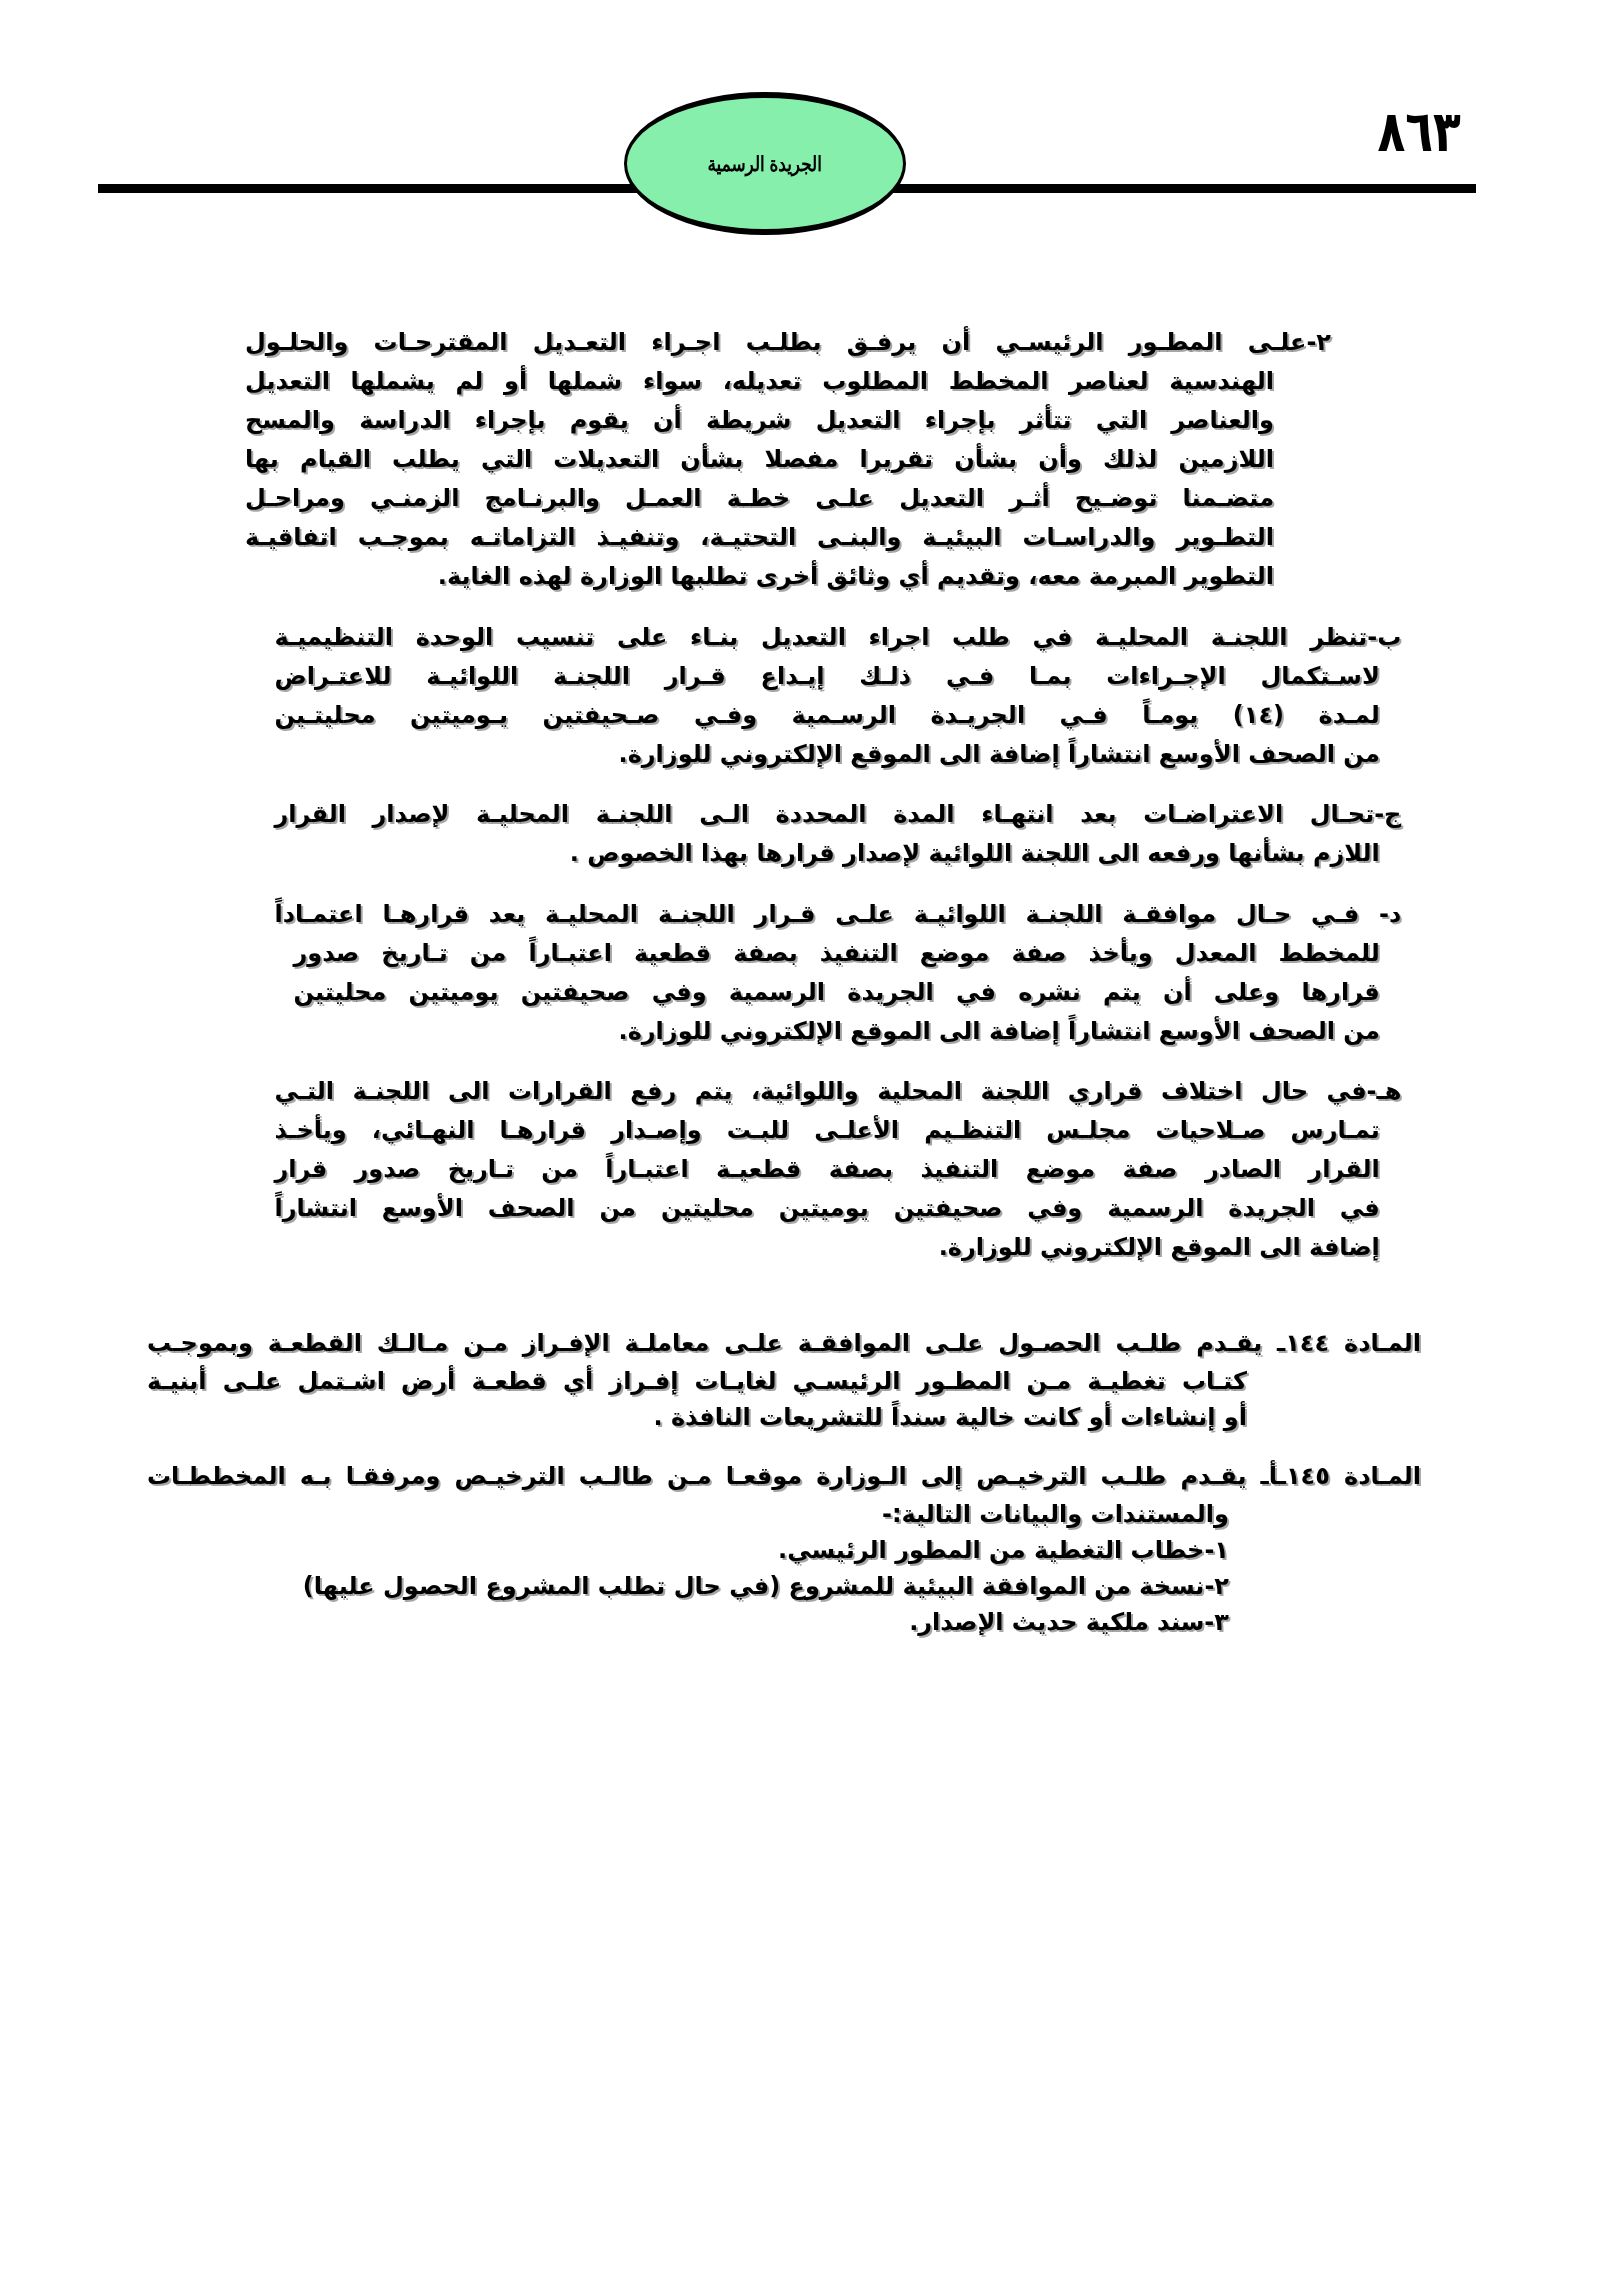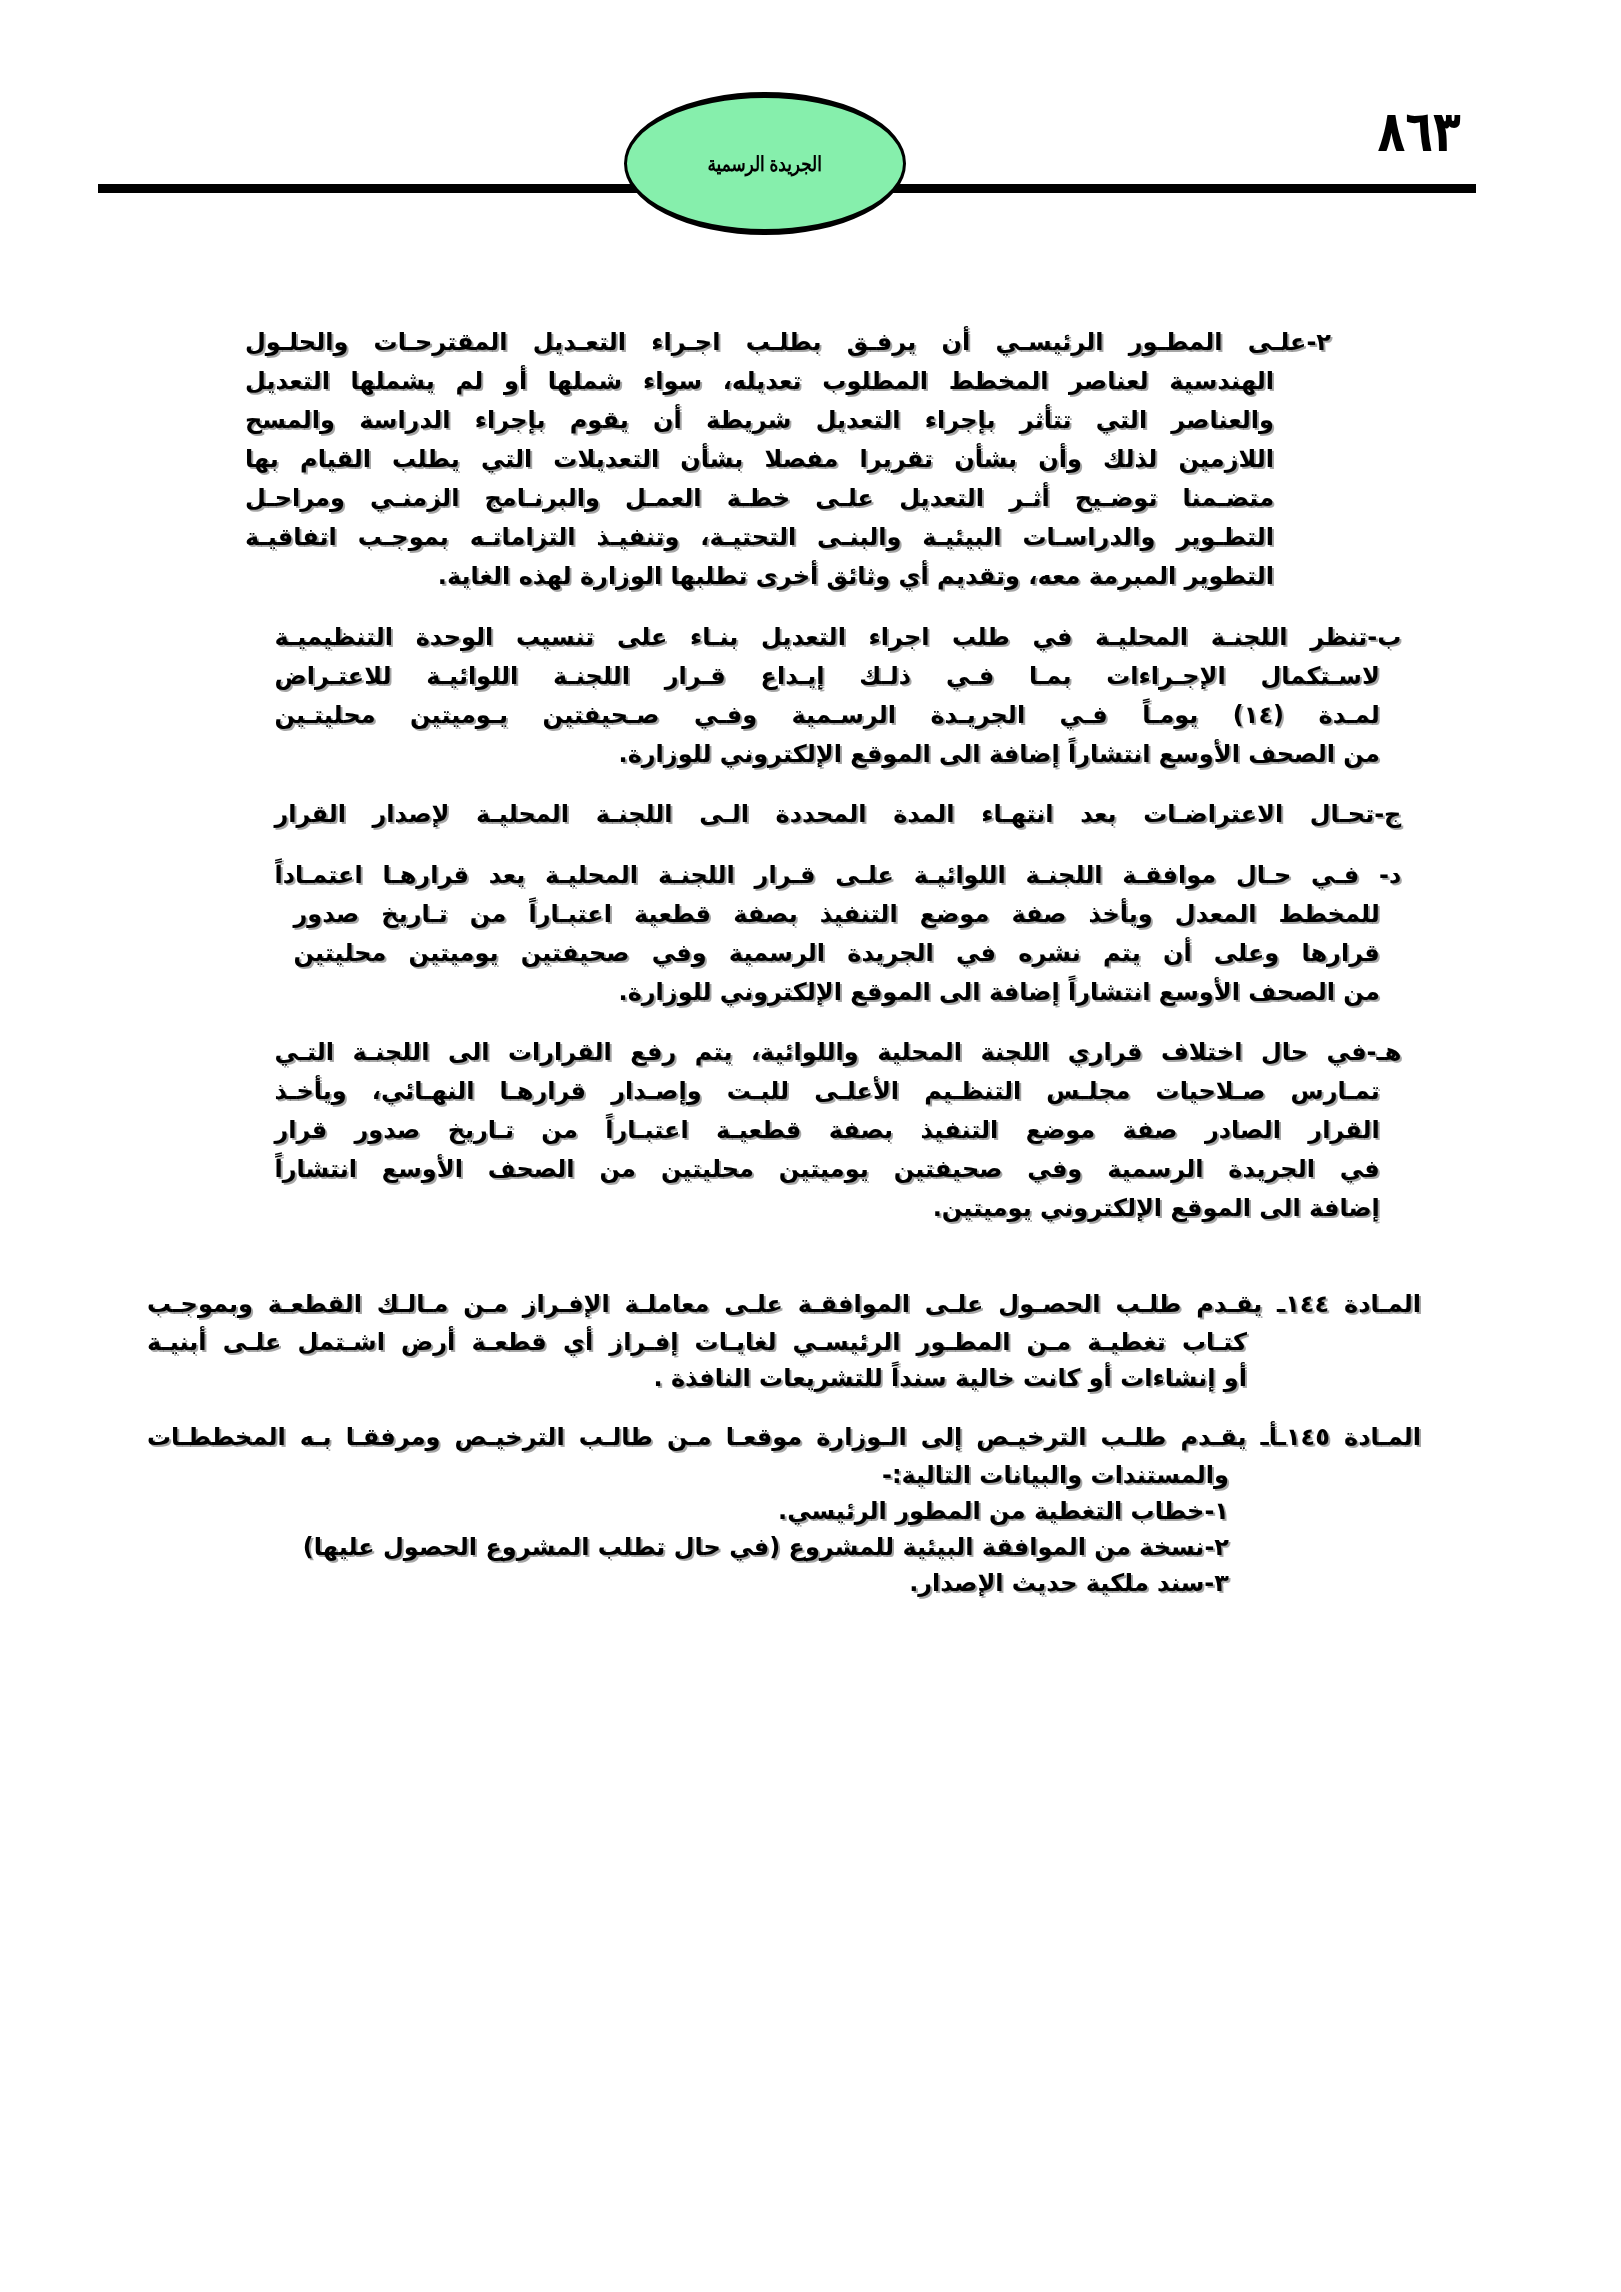--- a/index.html
+++ b/index.html
@@ -154,38 +154,41 @@
     <span class="line" style="display: block;">ب-تنظر اللجنـة المحليـة في طلب اجراء التعديل بنـاء على تنسيب الوحدة التنظيميـة</span>
     <div class="cont" style="margin-right:21.6px;">
       <span class="line" style="display: block;">لاسـتكمال الإجـراءات بمـا فـي ذلـك إيـداع قـرار اللجنـة اللوائيـة للاعتـراض</span>
       <span class="line" style="display: block;">لمـدة (١٤) يومـاً فـي الجريـدة الرسـمية وفـي صـحيفتين يـوميتين محليتـين</span>
       <span class="line last hl-line">من الصحف الأوسع انتشاراً إضافة الى الموقع الإلكتروني للوزارة.</span>
     </div>
   </div>
 
   <div class="block sub-item" style="margin-right:19.6px;width:1127px;">
     <span class="line" style="display: block;">ج-تحـال الاعتراضـات بعد انتهـاء المدة المحددة الـى اللجنـة المحليـة لإصدار القرار</span>
+    <div class="cont" style="margin-right:21.6px;">
+      <span class="line last hl-line">اللازم بشأنها ورفعه الى اللجنة اللوائية لإصدار قرارها بهذا الخصوص .</span>
+    </div>
   </div>
 
   <div class="block sub-item" style="margin-right:19.6px;width:1127px;">
     <span class="line" style="display: block;">د- فـي حـال موافقـة اللجنـة اللوائيـة علـى قـرار اللجنـة المحليـة يعد قرارهـا اعتمـاداً</span>
     <div class="cont" style="margin-right:21.6px;margin-left:19px;">
       <span class="line" style="display: block;">للمخطط المعدل ويأخذ صفة موضع التنفيذ بصفة قطعية اعتبـاراً من تـاريخ صدور</span>
       <span class="line" style="display: block;">قرارها   وعلى أن يتم نشره في الجريدة الرسمية وفي صحيفتين يوميتين محليتين</span>
       <span class="line last hl-line">من الصحف الأوسع انتشاراً إضافة الى الموقع الإلكتروني للوزارة.</span>
     </div>
   </div>
 
   <div class="block sub-item" style="margin-right:19.6px;width:1127px;">
     <span class="line" style="display: block;">هـ-في حال اختلاف قراري اللجنة المحلية واللوائية، يتم رفع القرارات الى اللجنـة التـي</span>
     <div class="cont" style="margin-right:21.6px;">
       <span class="line" style="display: block;">تمـارس صـلاحيات مجلـس التنظـيم الأعلـى للبـت وإصـدار قرارهـا النهـائي، ويأخـذ</span>
       <span class="line" style="display: block;">القرار الصادر صفة موضع التنفيذ بصفة قطعيـة اعتبـاراً من تـاريخ صدور قرار</span>
       <span class="line" style="display: block;">في الجريدة الرسمية وفي صحيفتين يوميتين محليتين من الصحف الأوسع انتشاراً</span>
-      <span class="line last hl-line">إضافة الى الموقع الإلكتروني يوميتين.</span>
+      <span class="line last hl-line">إضافة الى الموقع الإلكتروني للوزارة.</span>
     </div>
   </div>
 
 
   <div class="block article article-144" style="margin-top:57px;">
     <span class="line" style="display: block;">المـادة ١٤٤ـ يقـدم طلـب الحصـول علـى الموافقـة علـى معاملـة الإفـراز مـن مـالـك القطعـة وبموجـب</span>
     <div class="cont lh-tight" style="margin-right:174px;">
       <span class="line" style="display: block;">كتـاب تغطيـة مـن المطـور الرئيسـي لغايـات إفـراز أي قطعـة أرض اشـتمل علـى أبنيـة</span>
       <span class="line last hl-line">أو إنشاءات أو كانت خالية سنداً للتشريعات النافذة .</span>
     </div>

